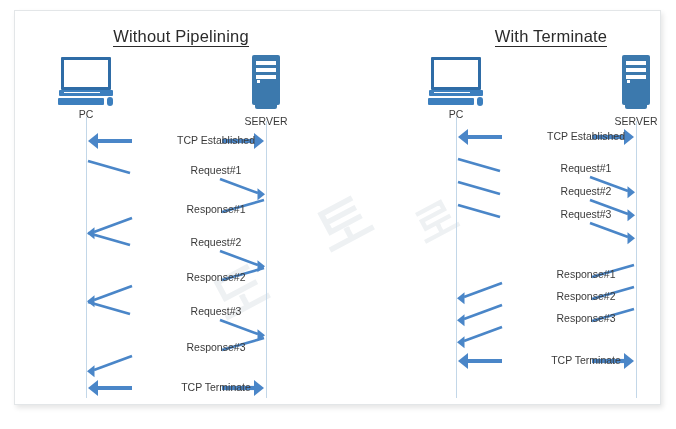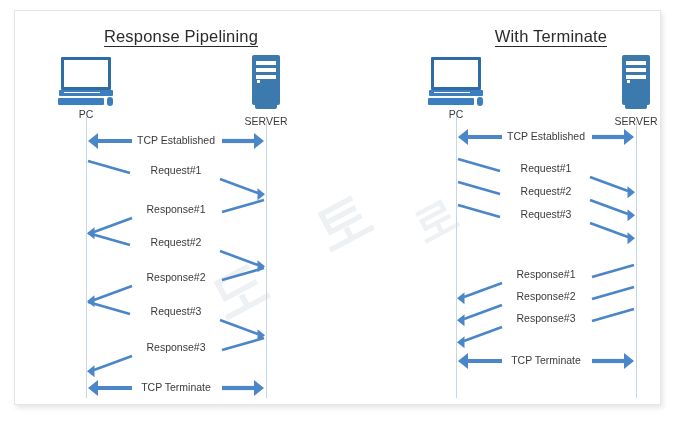--- a/index.html
+++ b/index.html
@@ -150,20 +150,21 @@
   .msg-label {
     position: absolute;
     font-size: 10.5px;
     color: #3a3a3a;
     background: transparent;
     white-space: nowrap;
     text-align: center;
   }
   .msg-label.centered {
     transform: translateX(-50%);
+    margin-left: 40px;
   }
 
   
   .watermark {
     position: absolute;
     font-size: 56px;
     color: #eef1f3;
     font-family: "DejaVu Sans", sans-serif;
     font-weight: bold;
     transform: rotate(-28deg);
@@ -180,21 +181,21 @@
 
 <div id="canvas">
 
   <div class="frame">
 
     <div class="watermark" id="wm-a">도</div>
     <div class="watermark" id="wm-b">토</div>
     <div class="watermark" id="wm-c">로</div>
 
     <div class="panel" id="panel-left">
-      <div class="panel-title"><span>Response Pipelining</span></div>
+      <div class="panel-title"><span>Without Pipelining</span></div>
 
       <div class="pc-icon" style="left:24px; top:46px;">
         <div class="pc-monitor"></div>
         <div class="pc-neckbar"></div>
         <div class="pc-neckline"></div>
         <div class="pc-keyboard"></div>
         <div class="pc-mouse"></div>
       </div>
       <div class="node-label" style="left:0px; top:97px;">PC</div>
 

